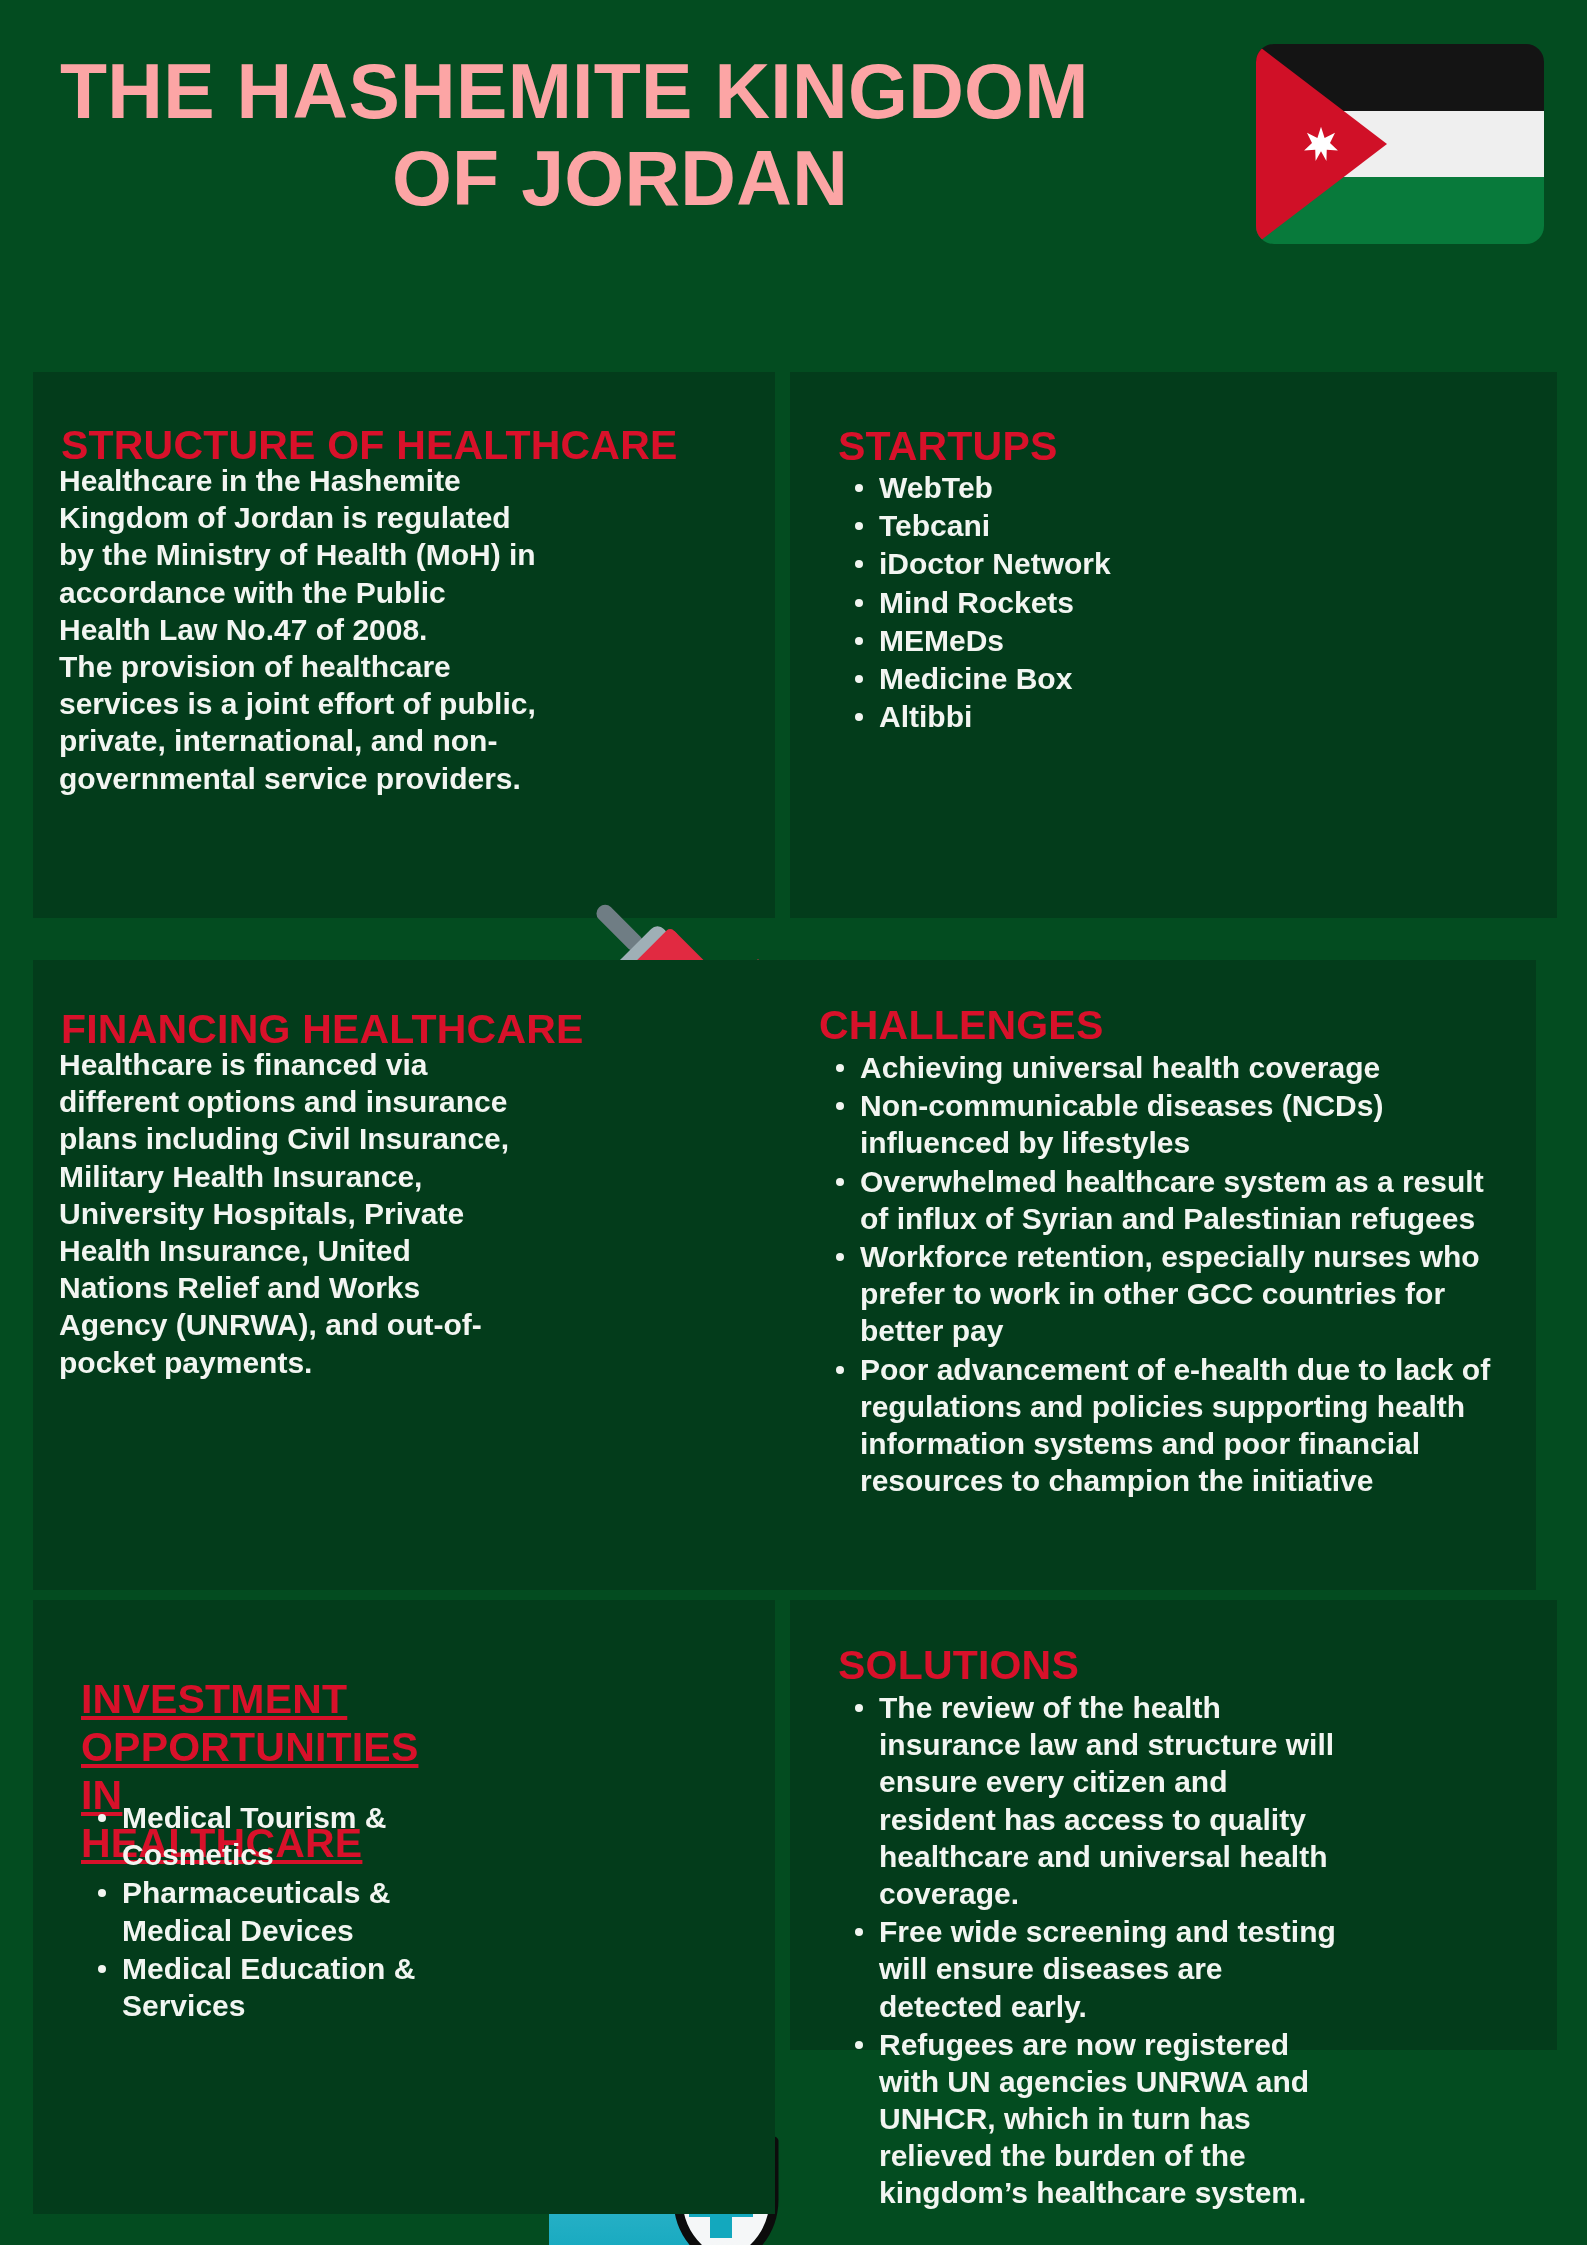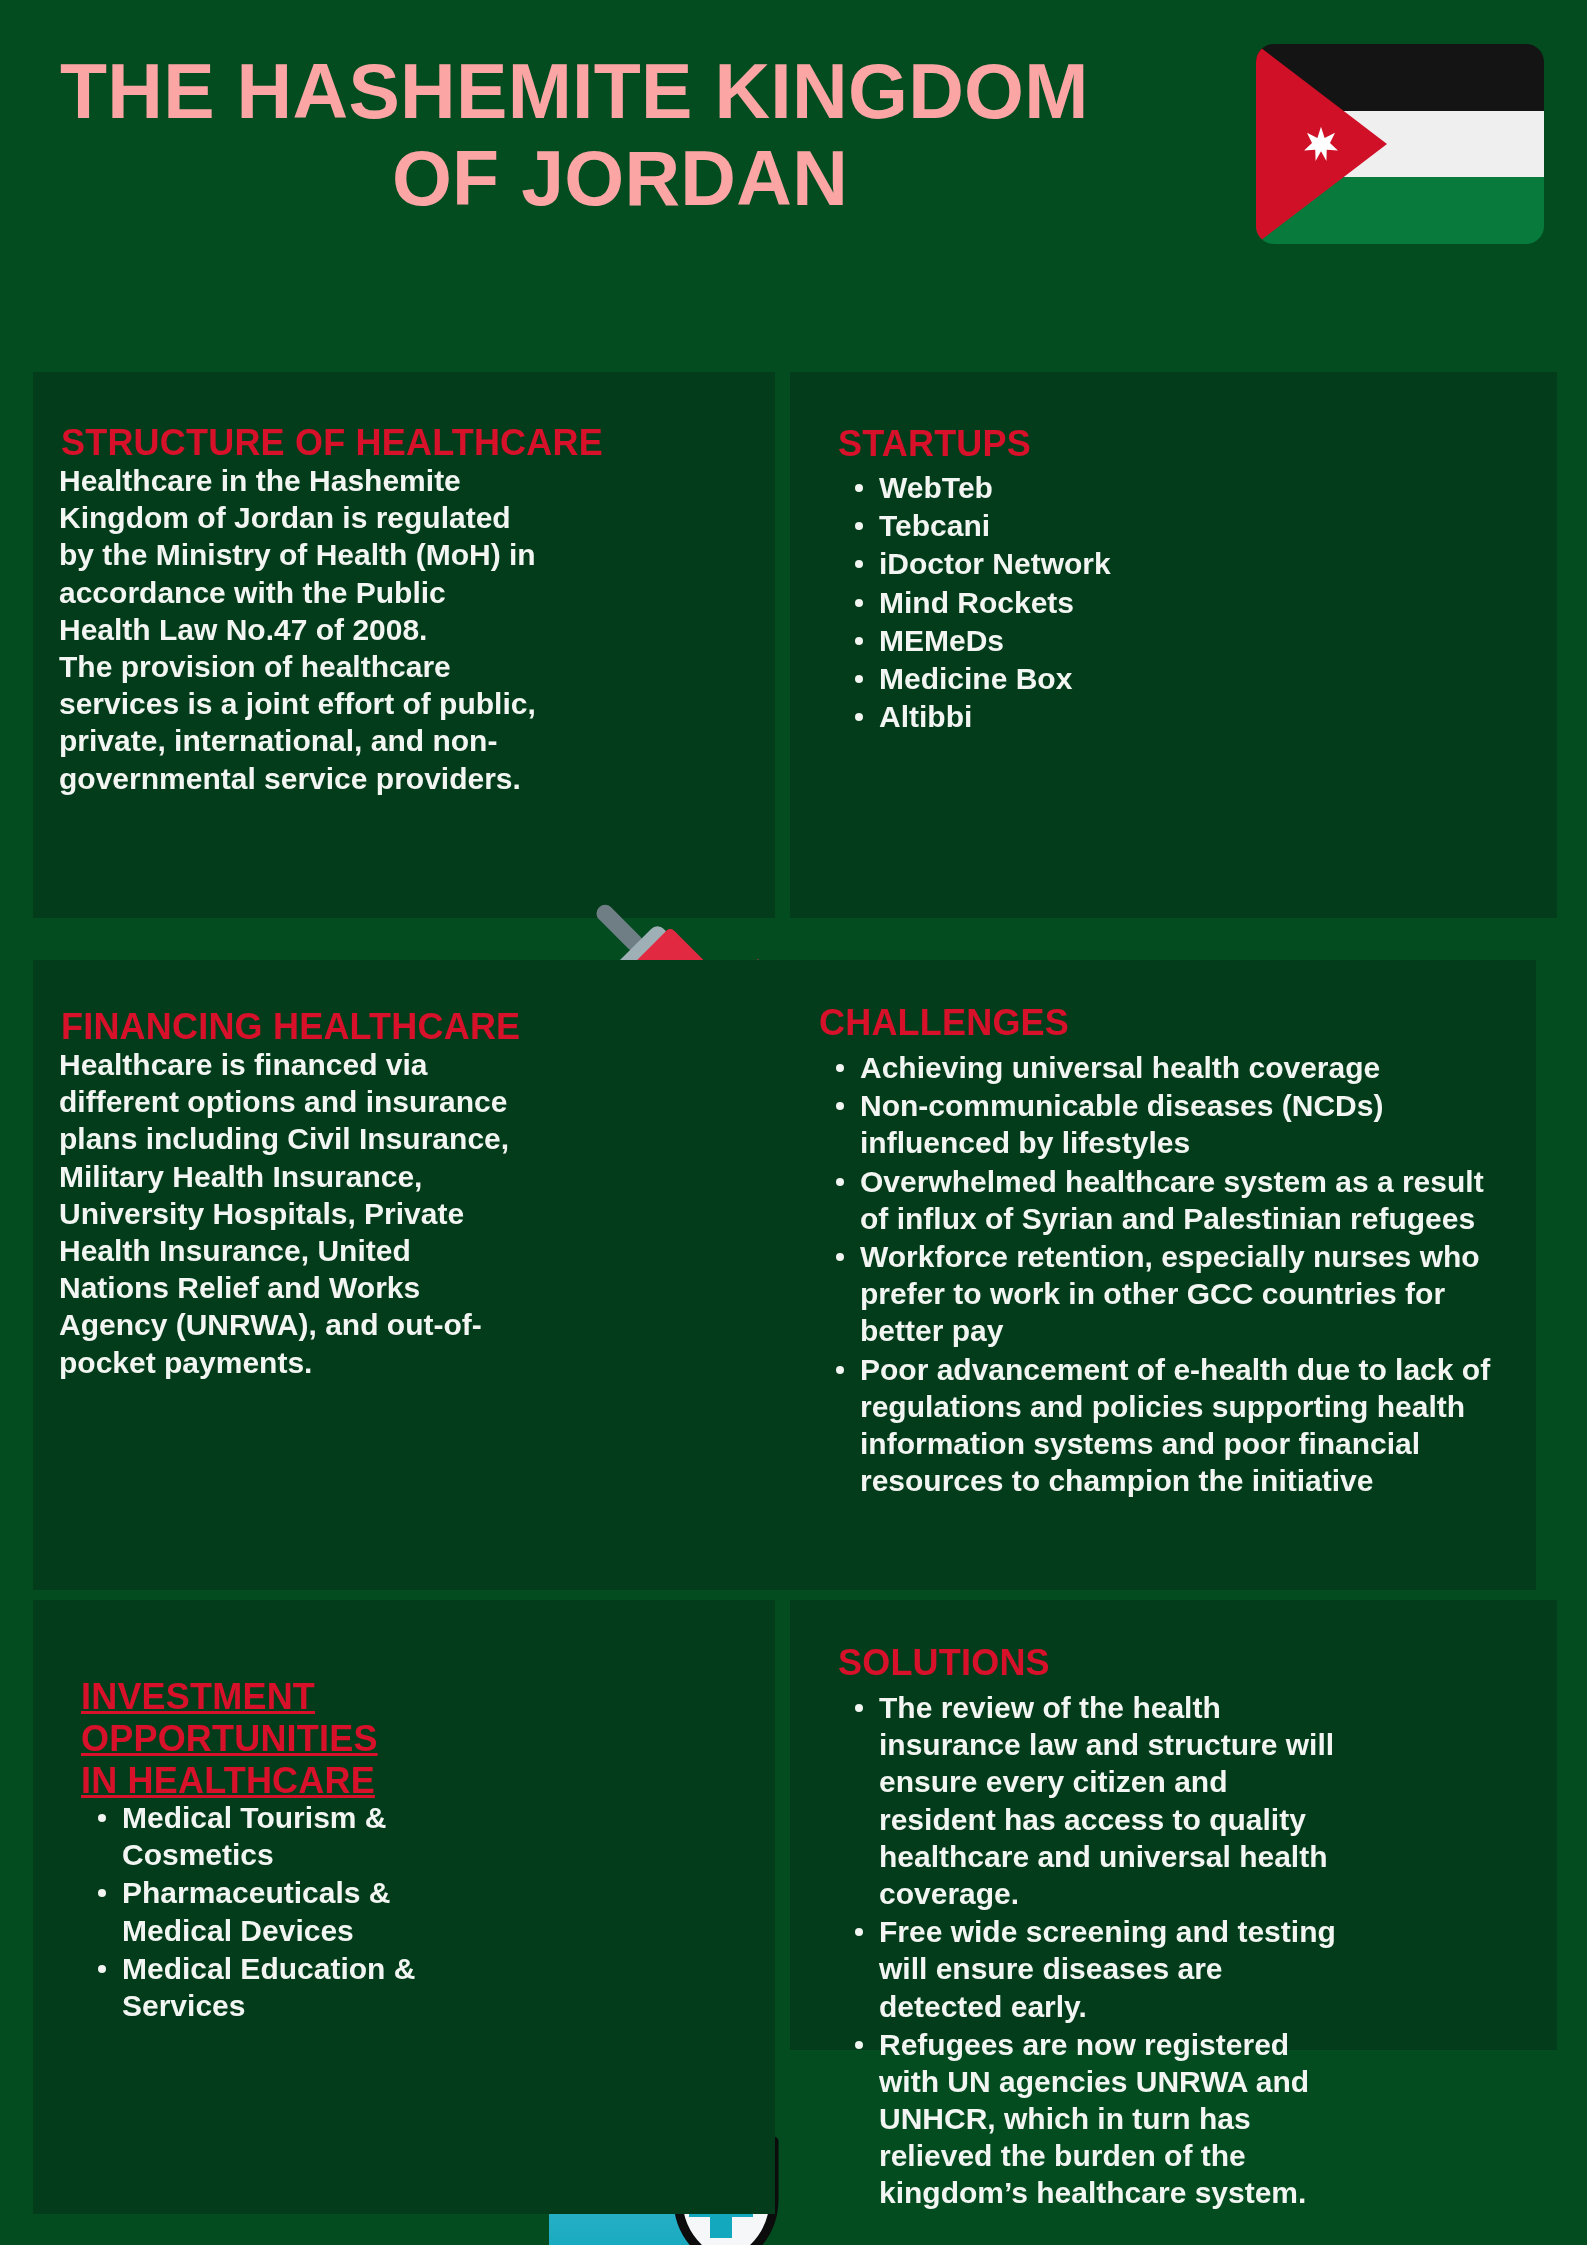--- a/index.html
+++ b/index.html
@@ -79,21 +79,21 @@
   #card-startups   { left: 790px; top: 372px;  width: 767px;  height: 546px; }
   #card-financing  { left: 33px;  top: 960px;  width: 742px;  height: 630px; }
   #card-challenges { left: 771px; top: 960px;  width: 765px;  height: 630px; }
   #card-investment { left: 33px;  top: 1600px; width: 742px;  height: 614px; }
   #card-solutions  { left: 790px; top: 1600px; width: 767px;  height: 450px; }
 
   .card-inner { position: relative; width: 100%; height: 100%; }
 
   .card-heading {
     color: #D8112A;
-    font-size: 36px;
+    font-size: 41px;
     font-weight: 700;
     letter-spacing: 0.2px;
     line-height: 1.17;
     text-transform: uppercase;
     position: absolute;
   }
 
   .card-body {
     color: #F2F5F1;
     font-size: 30px;

